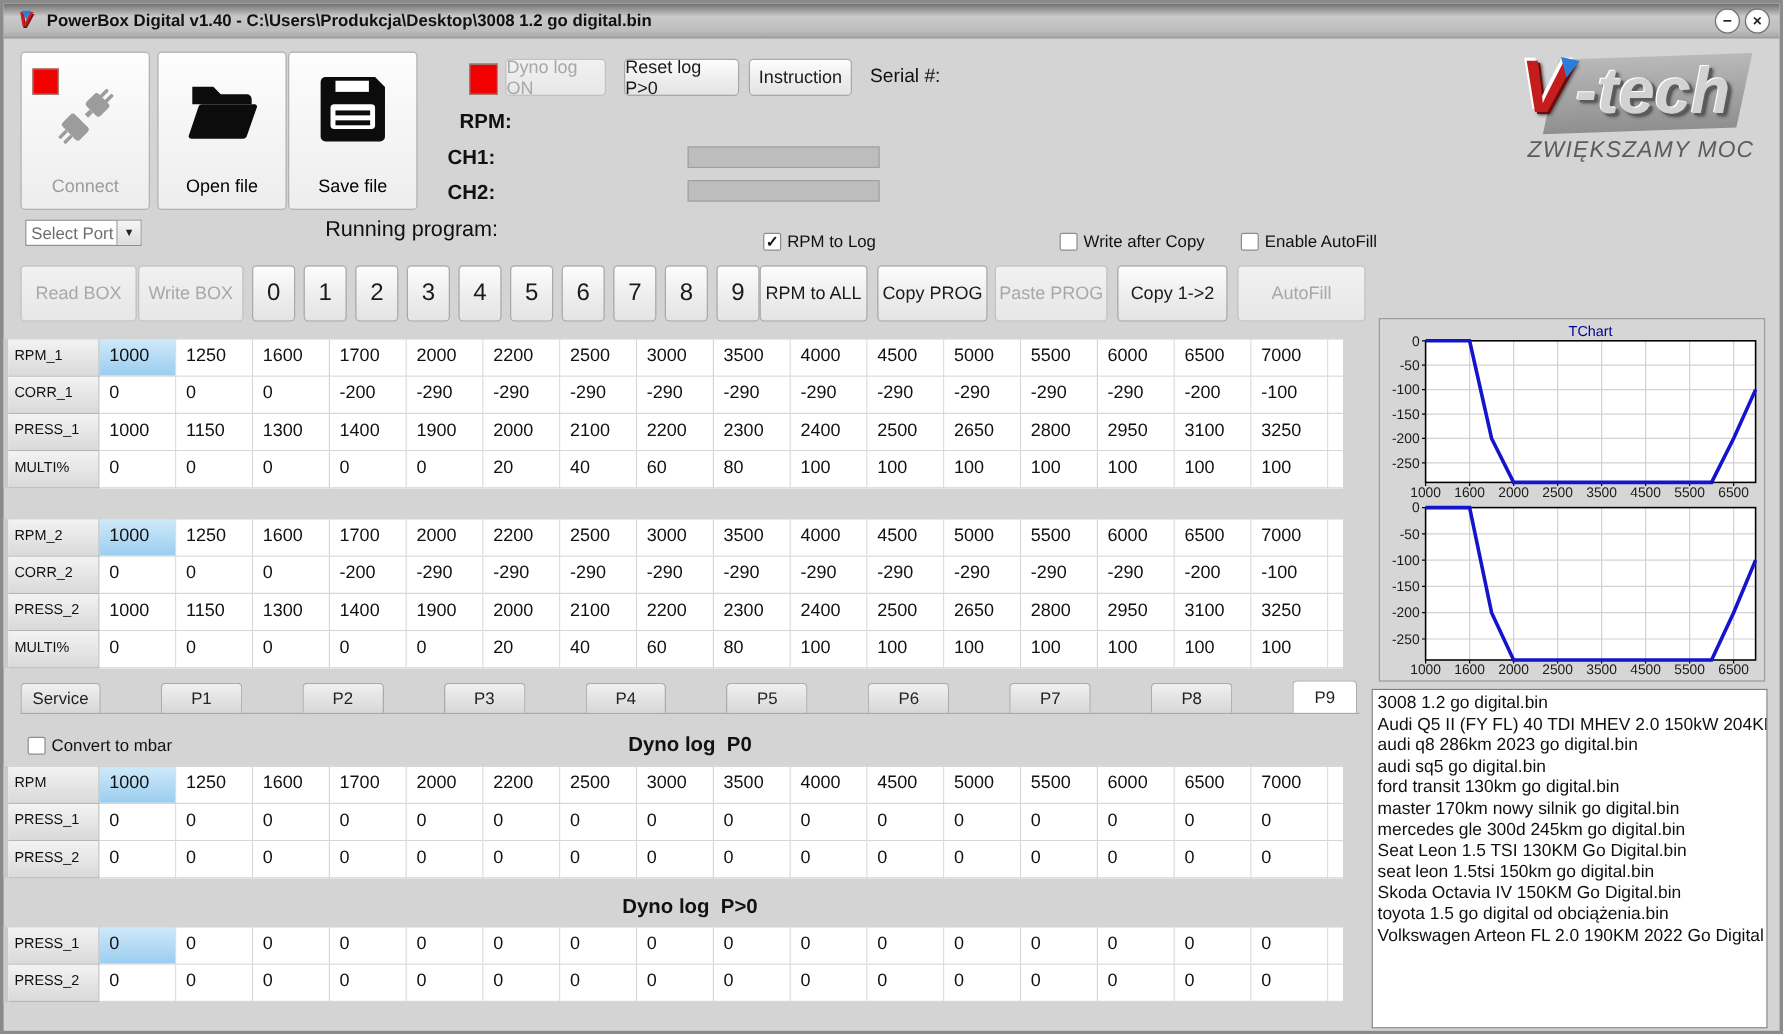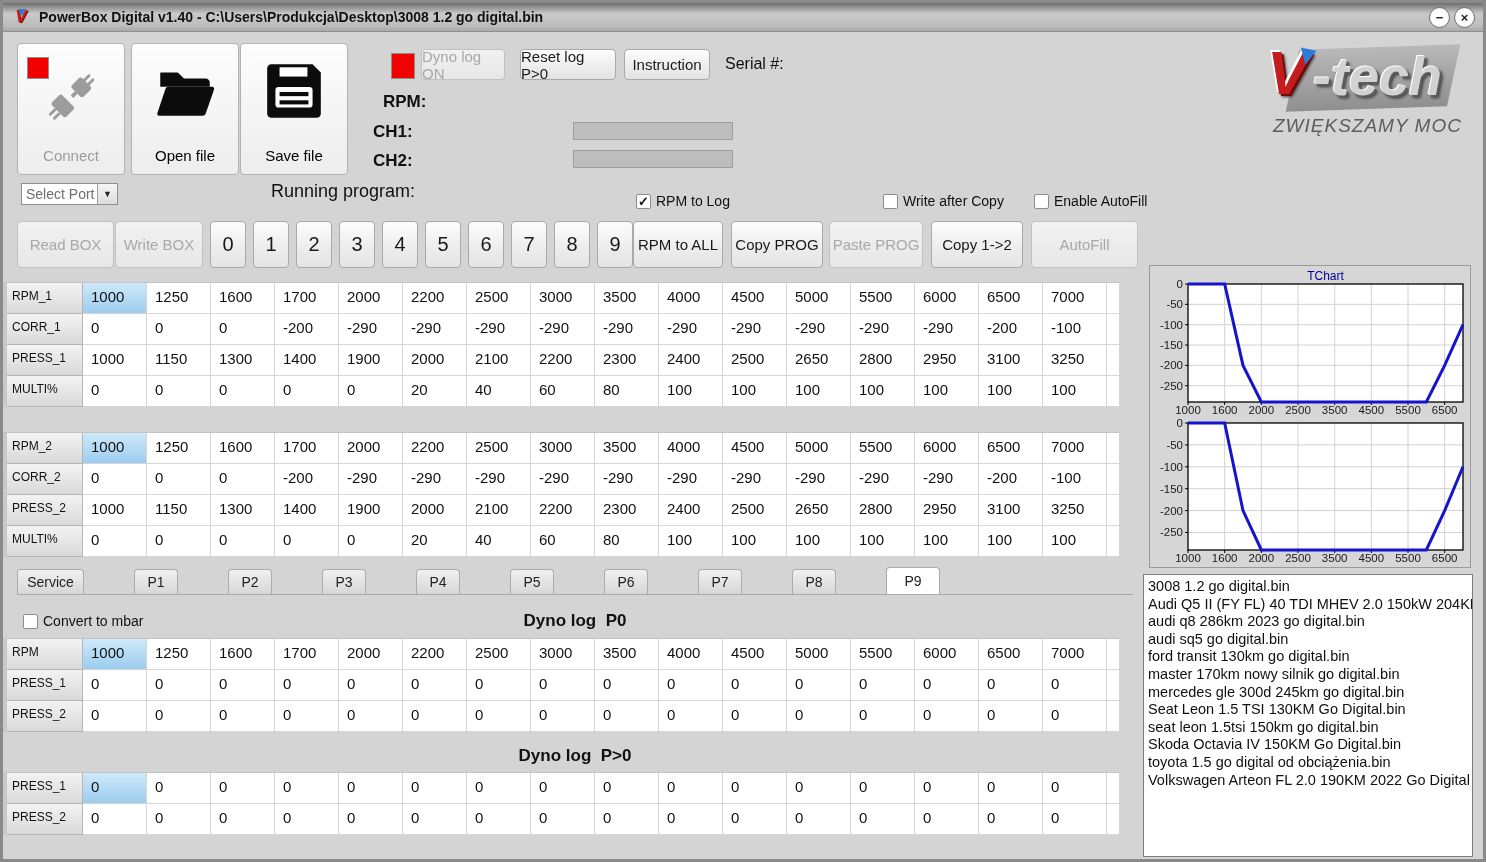--- a/index.html
+++ b/index.html
@@ -54,21 +54,21 @@
   .tcell { flex:0 0 64px; width:64px; background:#fff; border-right:1px solid #d6d6d6; border-bottom:1px solid #d6d6d6;
     font-size:15px; color:#111; padding:5px 0 0 8px; }
   .tcell.sel { background:linear-gradient(180deg,#cfe9fa,#9bcdef); }
   .tfill { flex:1; background:#fff; border-bottom:1px solid #d6d6d6; }
 
   
   .tabs { position:absolute; left:14px; top:565px; width:1116px; height:27px; display:flex; align-items:flex-end;
     border-bottom:1px solid #a9a9a9;gap:48px; }
   .tab { height:25px; background:linear-gradient(180deg,#f0f0f0,#d7d7d7); border:1px solid #ababab; border-bottom:none;
     border-radius:4px 4px 0 0; font-size:14px; color:#222; display:flex; align-items:center; justify-content:center;
-    margin-right:2px; width:44px; }
+    margin-right:2px; width:68px; }
   .tab.first { width:67px; }
   .tab.active { background:#fff; height:27px; width:54px; }
 
   .sectitle { position:absolute; left:14px; width:1116px; text-align:center; font-size:17px; font-weight:bold;
     color:#111; white-space:pre; }
 
   
   .chartpanel { position:absolute; left:1146px; top:262px; width:322px; height:303px; background:#d6d6d6;
     border:1px solid #9a9a9a; }
   .chart { position:absolute; left:2px; width:316px; }

